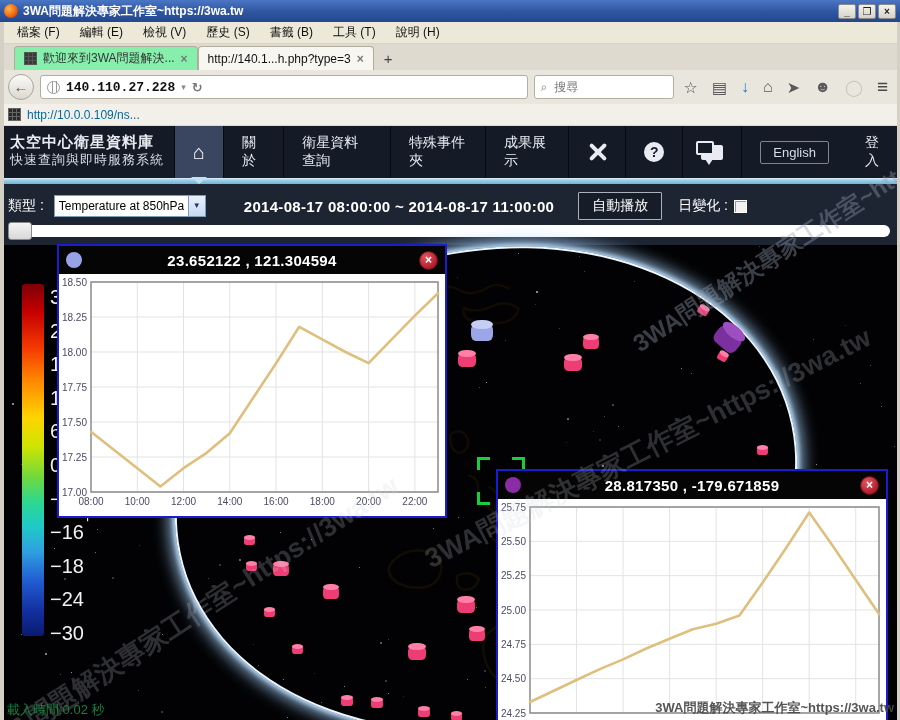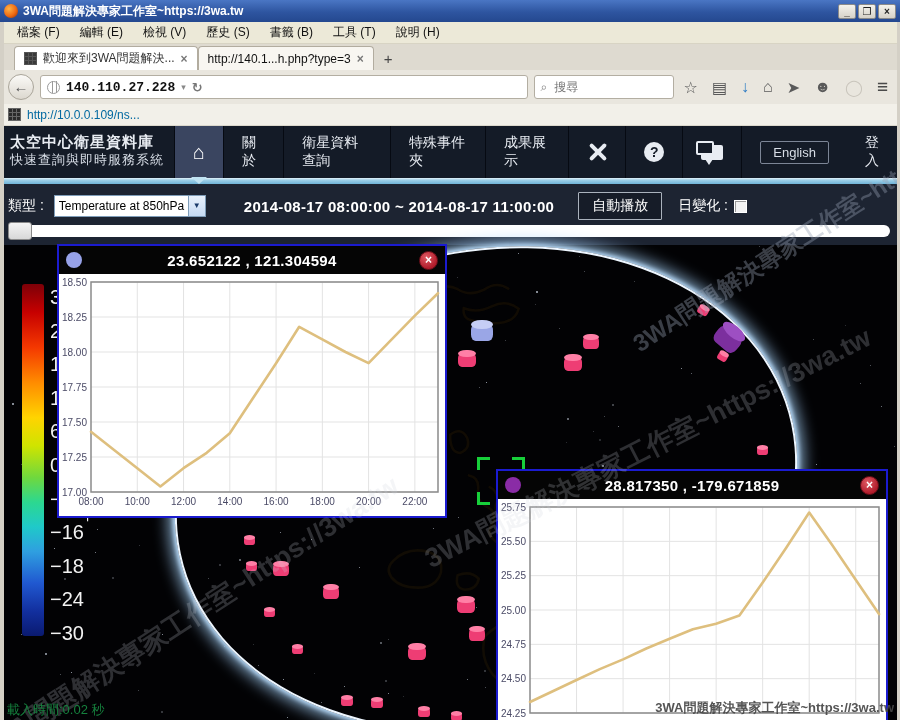--- a/index.html
+++ b/index.html
@@ -13,21 +13,21 @@
   .fx-icon{width:14px;height:14px;border-radius:50%;margin-right:5px;flex:0 0 auto;
     background:radial-gradient(circle at 35% 35%,#ffb347 0%,#f06a12 55%,#8a2a06 100%);}
   .win-btns{margin-left:auto;display:flex;gap:2px;}
   .win-btn{width:18px;height:15px;background:linear-gradient(#f4f2ec,#d6d2c8);border:1px solid #8a8a8a;
     border-radius:2px;color:#222;font-size:10px;line-height:13px;text-align:center;font-weight:bold;}
   .menubar{position:absolute;left:0;top:22px;width:900px;height:22px;background:#ece9d8;
     border-bottom:1px solid #d8d4c4;display:flex;align-items:center;padding-left:8px;gap:2px;}
   .menu-item{font-size:12px;color:#111;padding:2px 9px;}
   .tabstrip{position:absolute;left:0;top:44px;width:900px;height:26px;background:#dedad0;display:flex;align-items:flex-end;padding-left:14px;}
   .tab{height:24px;display:flex;align-items:center;gap:6px;padding:0 9px;font-size:12px;color:#333;
-    border:1px solid #b2ac9f;border-bottom:none;border-radius:4px 4px 0 0;background:#ffffff;max-width:210px;}
+    border:1px solid #b2ac9f;border-bottom:none;border-radius:4px 4px 0 0;background:#86efac;max-width:210px;}
   .tab.active{background:#f8f6f1;color:#111;}
   .tab .fav{width:13px;height:13px;background:#3a3a3a;flex:0 0 auto;
     background-image:linear-gradient(90deg,#555 25%,transparent 25%),linear-gradient(#555 25%,transparent 25%);background-size:4px 4px;}
   .tab .x{color:#777;font-size:12px;font-weight:bold;}
   .newtab{font-size:15px;color:#444;padding:0 10px 3px 10px;}
   .navtoolbar{position:absolute;left:0;top:70px;width:900px;height:34px;background:#e9e6de;
     display:flex;align-items:center;gap:6px;padding:0 8px;}
   .back-btn{width:26px;height:26px;border-radius:50%;border:1px solid #aaa59a;flex:0 0 auto;
     background:linear-gradient(#fbfaf7,#dcd8cf);color:#555;font-size:15px;font-weight:bold;text-align:center;line-height:24px;}
   .urlbox{flex:1 1 auto;height:24px;background:#fff;border:1px solid #b3aea2;border-radius:3px;

